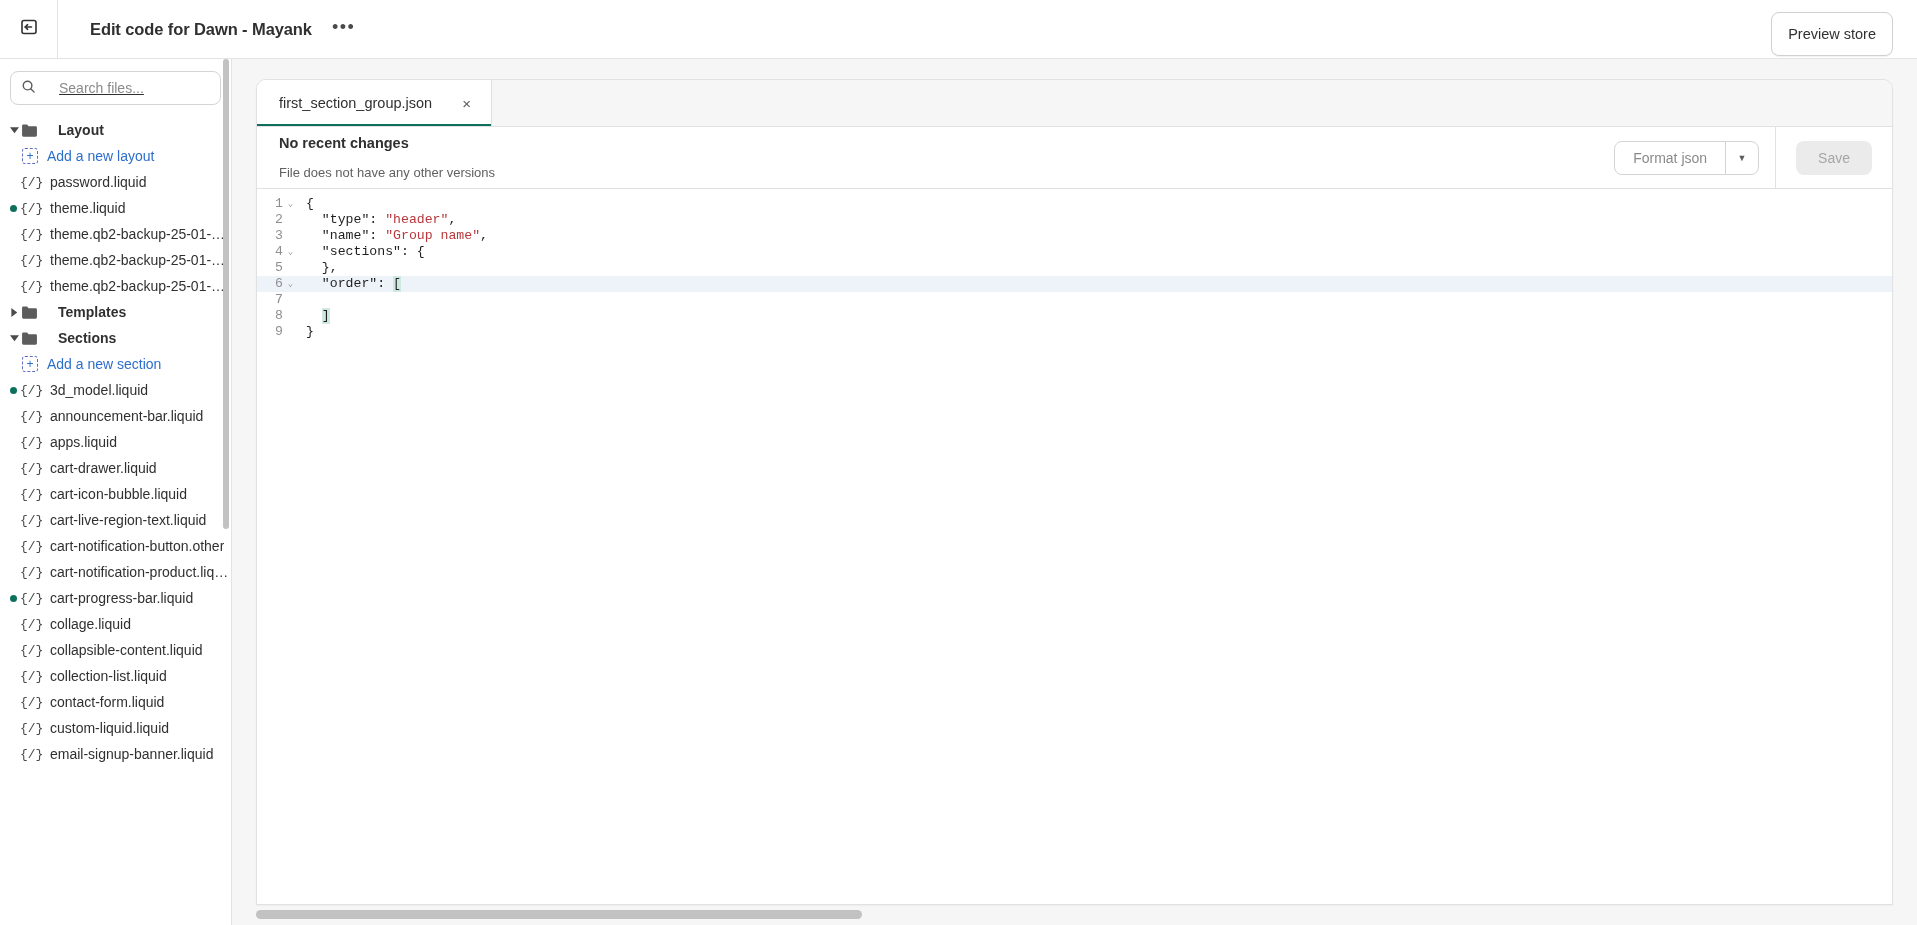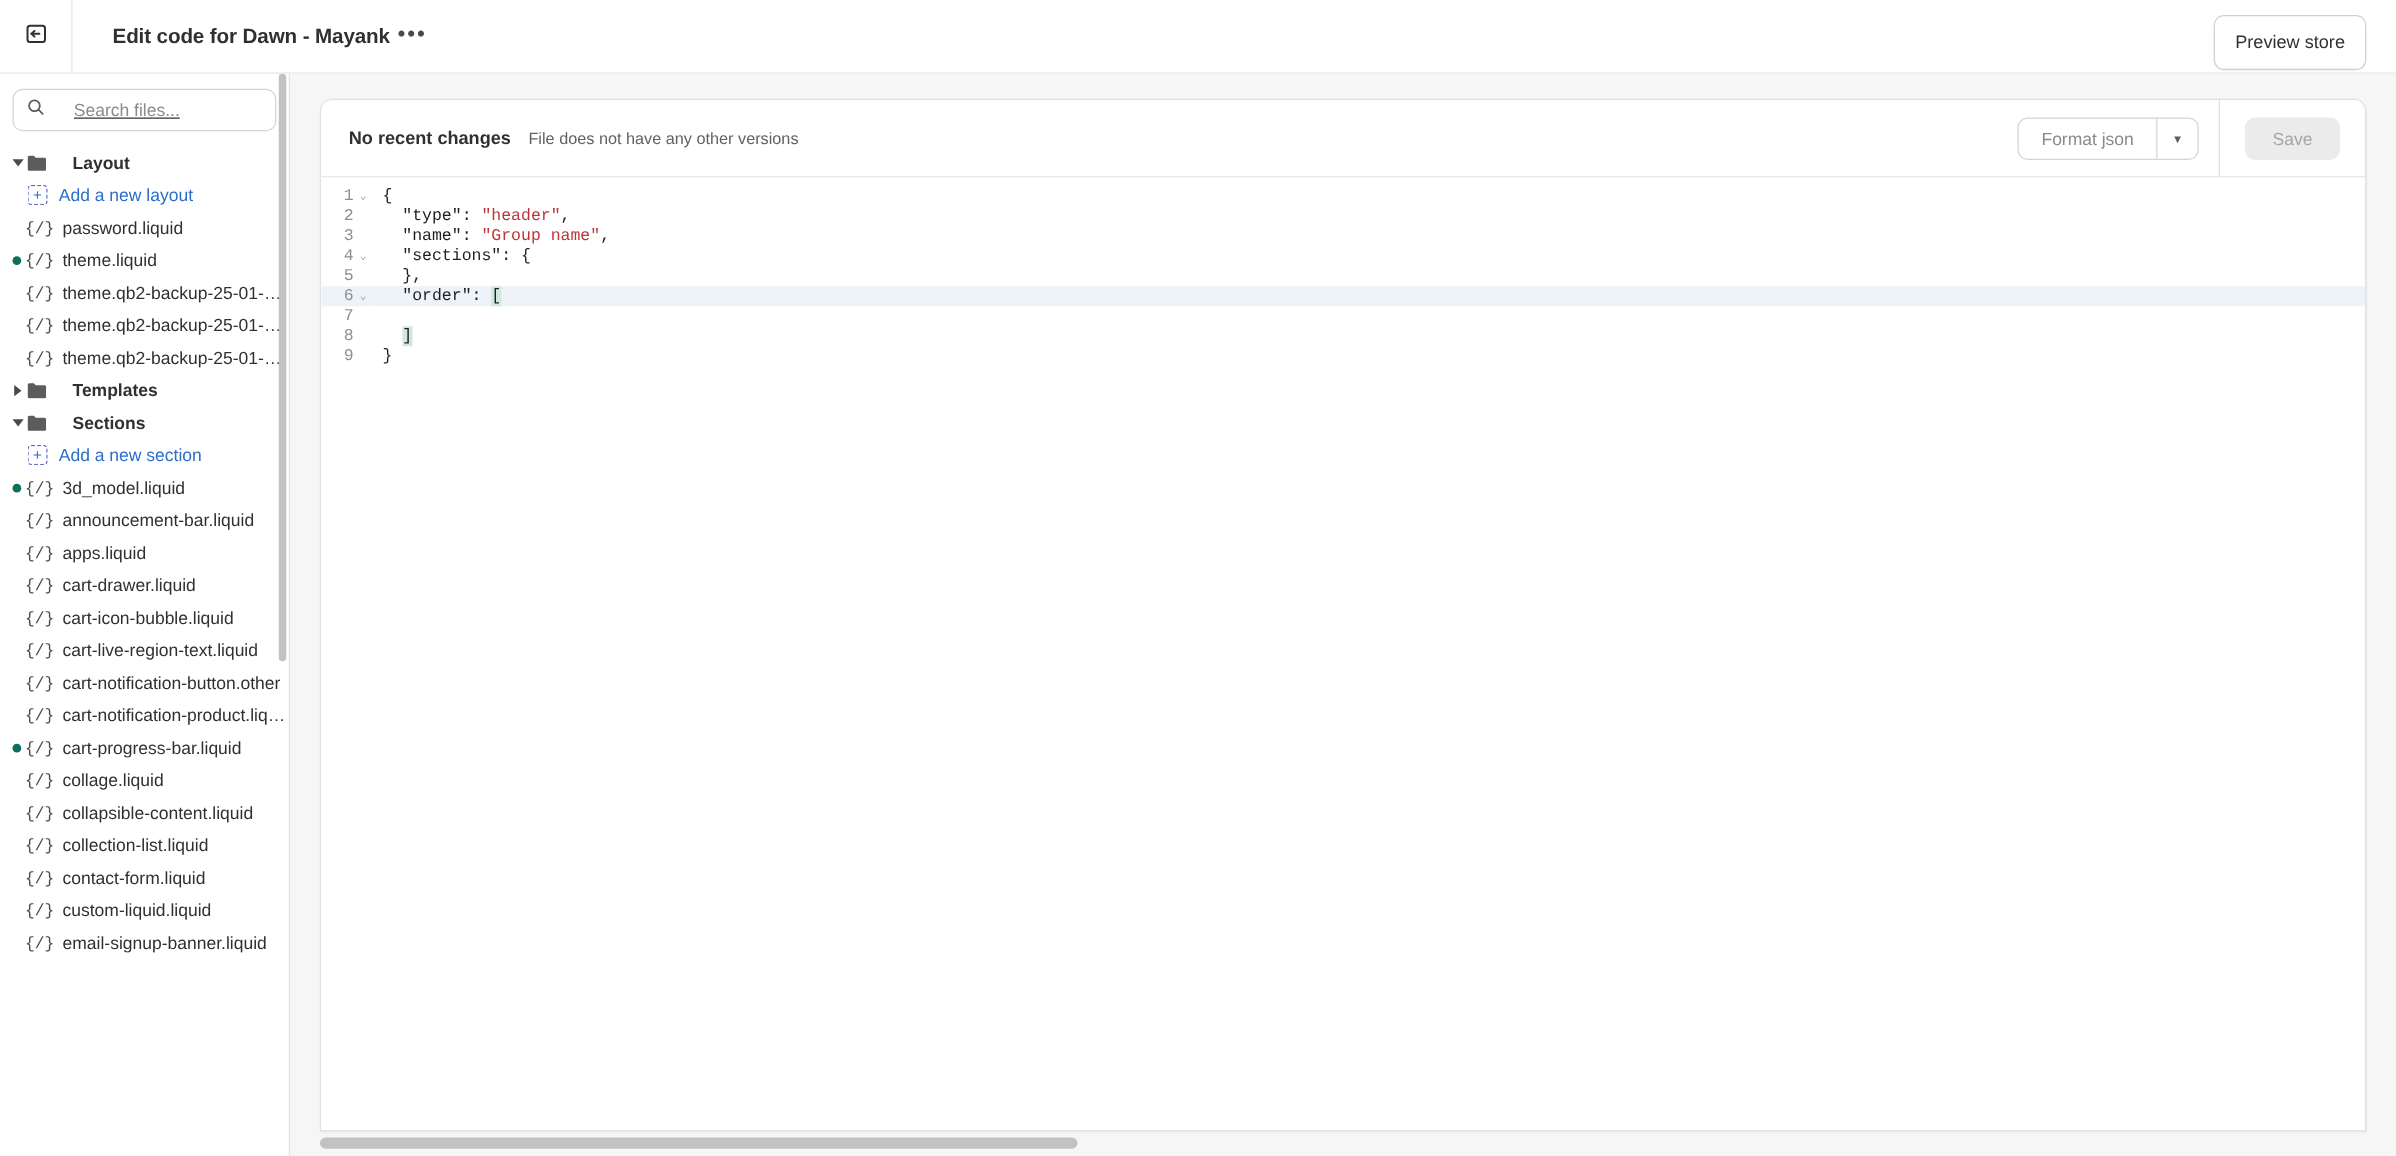--- a/index.html
+++ b/index.html
@@ -20,21 +20,21 @@
     border-bottom: 1px solid #e3e3e3;
     position: relative;
   }
   #exit-btn {
     width: 58px; height: 58px;
     display: flex; align-items: center; justify-content: center;
     border-right: 1px solid #e3e3e3;
     cursor: pointer;
   }
   #title-wrap {
-    display: flex; align-items: flex-end; gap: 0;
+    display: flex; align-items: flex-end; gap: 14px;
     padding-left: 32px;
   }
   #page-title {
     font-size: 16.5px; font-weight: 600; color: #303030;
     letter-spacing: -0.1px;
   }
   #more-btn {
     font-size: 18px; color: #4a4a4a; letter-spacing: 1.5px;
     padding: 2px 6px 8px 6px; border-radius: 6px; cursor: pointer;
     line-height: 8px;
@@ -182,21 +182,21 @@
     padding: 3px 4px; border-radius: 4px;
   }
 
   #version-bar {
     height: 62px;
     display: flex; align-items: center;
     padding: 0 0 0 22px;
     background: #ffffff;
     border-bottom: 1px solid #e1e1e1;
   }
-  #version-text { display: flex; gap: 14px; }
+  #version-text { display: flex; flex-direction: column; gap: 14px; }
   #version-title { font-size: 14.5px; font-weight: 600; color: #303030; }
   #version-sub { font-size: 13px; color: #616161; }
   #toolbar-right {
     margin-left: auto;
     display: flex; align-items: center; height: 100%;
   }
   #format-group {
     display: flex; align-items: stretch;
     height: 34px;
     border: 1px solid #d4d4d4;
@@ -473,20 +473,26 @@
           <span class="liquid-icon">{/}</span>
           <span class="file-label">email-signup-banner.liquid</span>
         </div>
       </div>
     <div id="sidebar-scrollbar"></div>
   </div>
 
   <div id="main">
     <div id="editor-card">
 
+      <div id="tabstrip">
+        <div class="tab active">
+          <span class="tab-label">first_section_group.json</span>
+          <span class="tab-close">×</span>
+        </div>
+      </div>
 
       <div id="version-bar">
         <div id="version-text">
           <span id="version-title">No recent changes</span>
           <span id="version-sub">File does not have any other versions</span>
         </div>
         <div id="toolbar-right">
           <div id="format-group">
             <div id="format-btn">Format json</div>
             <div id="format-caret">▼</div>

